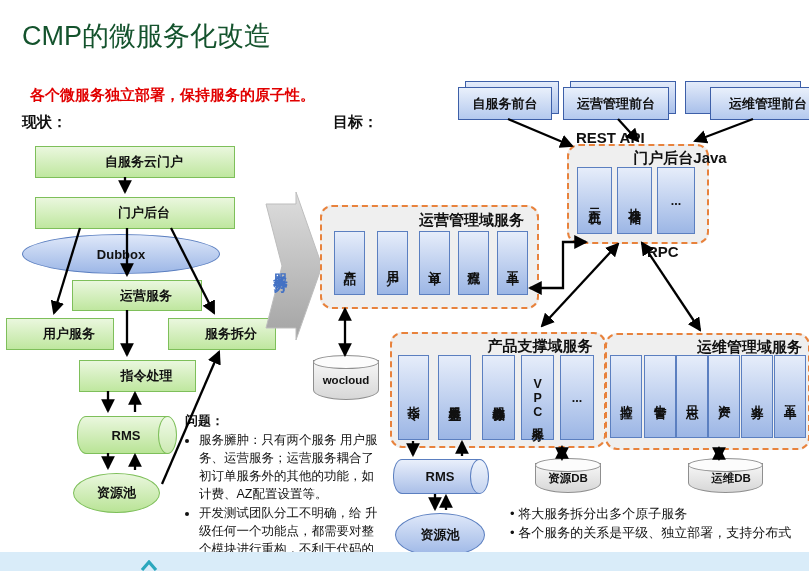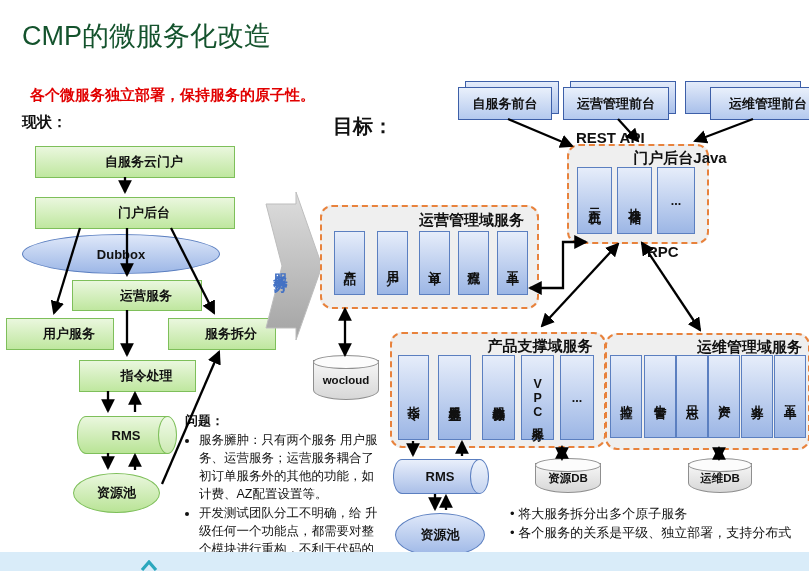--- a/index.html
+++ b/index.html
@@ -46,21 +46,21 @@
   .arrow{stroke:#000;stroke-width:2.3;fill:none;}
 </style>
 </head>
 <body>
 
 <div id="slide">
 
   <div class="abs" style="left:22px;top:18px;font-size:27px;color:#14532d;">CMP的微服务化改造</div>
   <div class="abs" style="left:30px;top:86px;font-size:15px;font-weight:bold;color:#e10000;">各个微服务独立部署，保持服务的原子性。</div>
   <div class="abs" style="left:22px;top:113px;font-size:15px;font-weight:bold;">现状：</div>
-  <div class="abs" style="left:333px;top:113px;font-size:20px;font-weight:bold;">目标：</div>
+  <div class="abs" style="left:333px;top:113px;font-size:15px;font-weight:bold;">目标：</div>
 
   <div class="abs ctr gbox" style="left:35px;top:146px;width:180px;height:30px;">自服务云门户</div>
   <div class="abs ctr gbox" style="left:35px;top:197px;width:180px;height:30px;">门户后台</div>
   <div class="abs ctr bell" style="left:22px;top:234px;width:196px;height:38px;">Dubbox</div>
   <div class="abs ctr gbox" style="left:72px;top:280px;width:110px;height:29px;">运营服务</div>
   <div class="abs ctr gbox" style="left:6px;top:318px;width:88px;height:30px;">用户服务</div>
   <div class="abs ctr gbox" style="left:168px;top:318px;width:88px;height:30px;">服务拆分</div>
   <div class="abs ctr gbox" style="left:79px;top:360px;width:97px;height:30px;">指令处理</div>
   <div class="abs ctr cylh green" style="left:77px;top:416px;width:96px;height:36px;">RMS</div>
   <div class="abs ctr gell" style="left:73px;top:473px;width:85px;height:38px;">资源池</div>
@@ -125,21 +125,21 @@
   <div class="abs ctr obox vtext" style="left:644px;top:355px;width:30px;height:81px;">告警</div>
   <div class="abs ctr obox vtext" style="left:676px;top:355px;width:30px;height:81px;">日志</div>
   <div class="abs ctr obox vtext" style="left:708px;top:355px;width:30px;height:81px;">资产</div>
   <div class="abs ctr obox vtext" style="left:741px;top:355px;width:30px;height:81px;">业务</div>
   <div class="abs ctr obox vtext" style="left:774px;top:355px;width:30px;height:81px;">工单</div>
 
   <div class="abs ctr cylh" style="left:393px;top:459px;width:92px;height:33px;">RMS</div>
   <div class="abs ctr bell" style="left:395px;top:513px;width:88px;height:42px;">资源池</div>
 
   <div class="abs ctr cylv" style="left:535px;top:463px;width:64px;height:28px;">资源DB</div>
-  <div class="abs ctr cylv" style="left:688px;top:463px;width:62px;height:28px;">运维DB</div>
+  <div class="abs ctr cylv" style="left:688px;top:463px;width:62px;height:28px;padding-left:11px;">运维DB</div>
 
   <div class="abs notes" style="left:510px;top:505px;width:290px;">
     <div>•&nbsp;<span>将大服务拆分出多个原子服务</span></div>
     <div>•&nbsp;<span>各个服务的关系是平级、独立部署，支持分布式</span></div>
   </div>
 
   <div class="abs" style="left:0;top:552px;width:809px;height:19px;background:#d9ecf9;"></div>
   <svg class="abs" style="left:139px;top:560px;" width="20" height="11">
     <polyline points="3,10 10,2 17,10" fill="none" stroke="#2ba7bd" stroke-width="3.2"></polyline>
   </svg>

